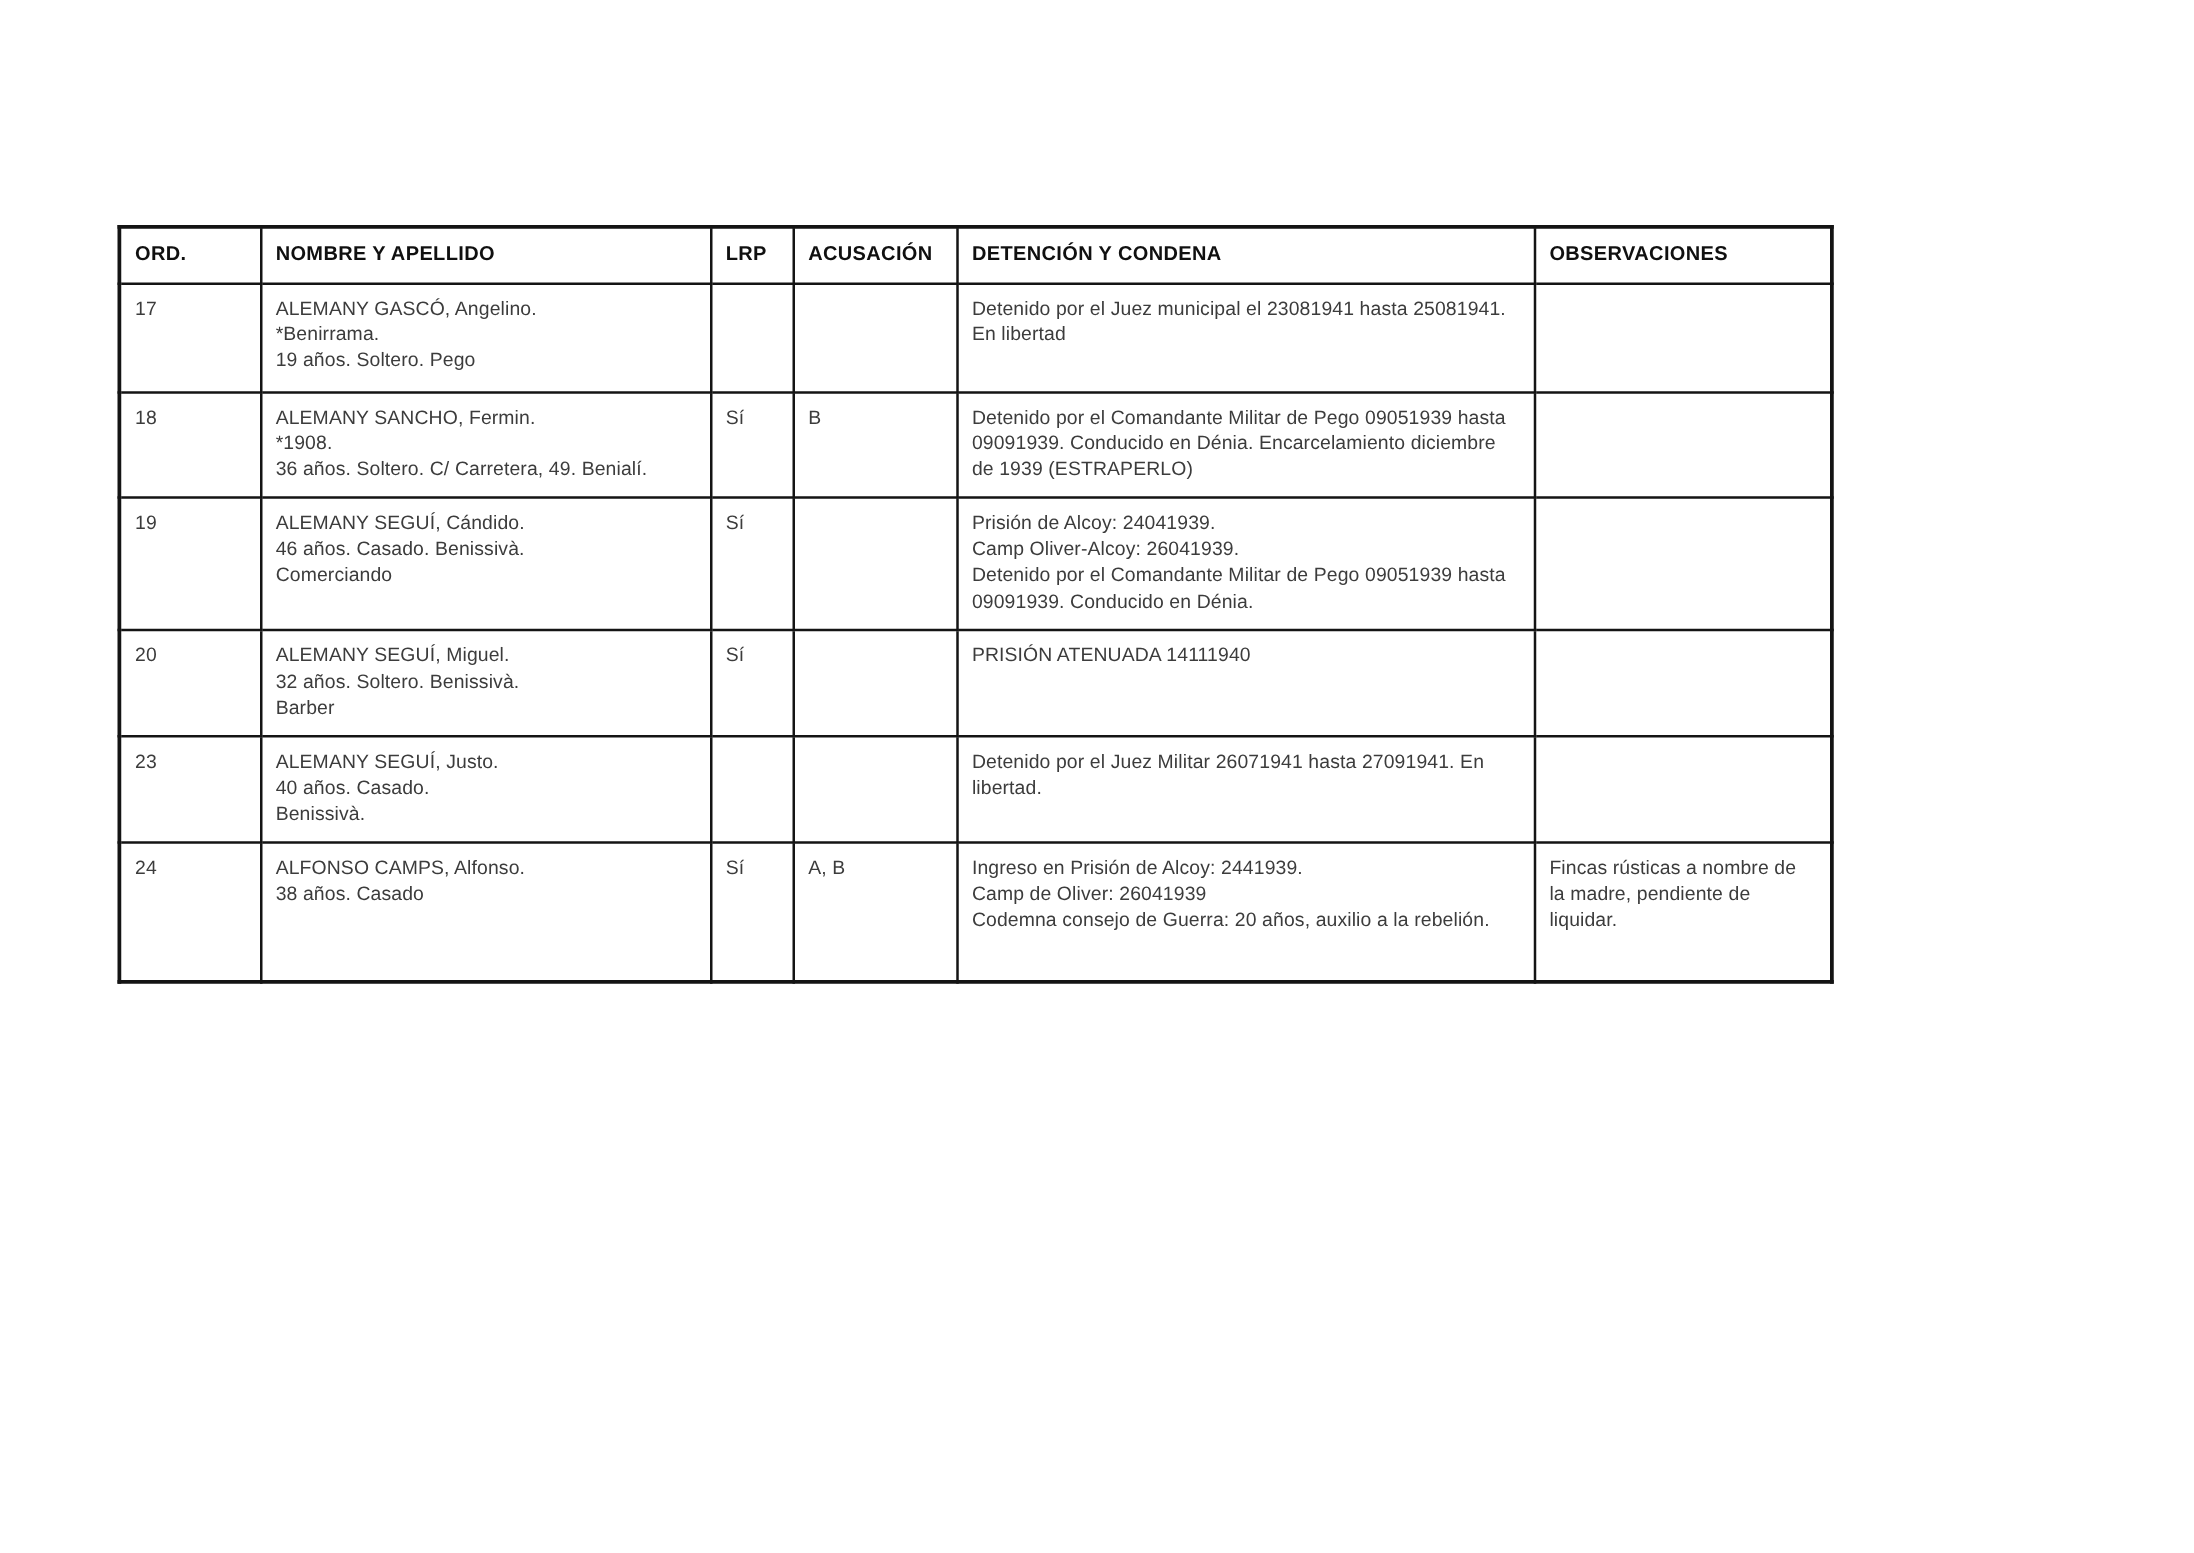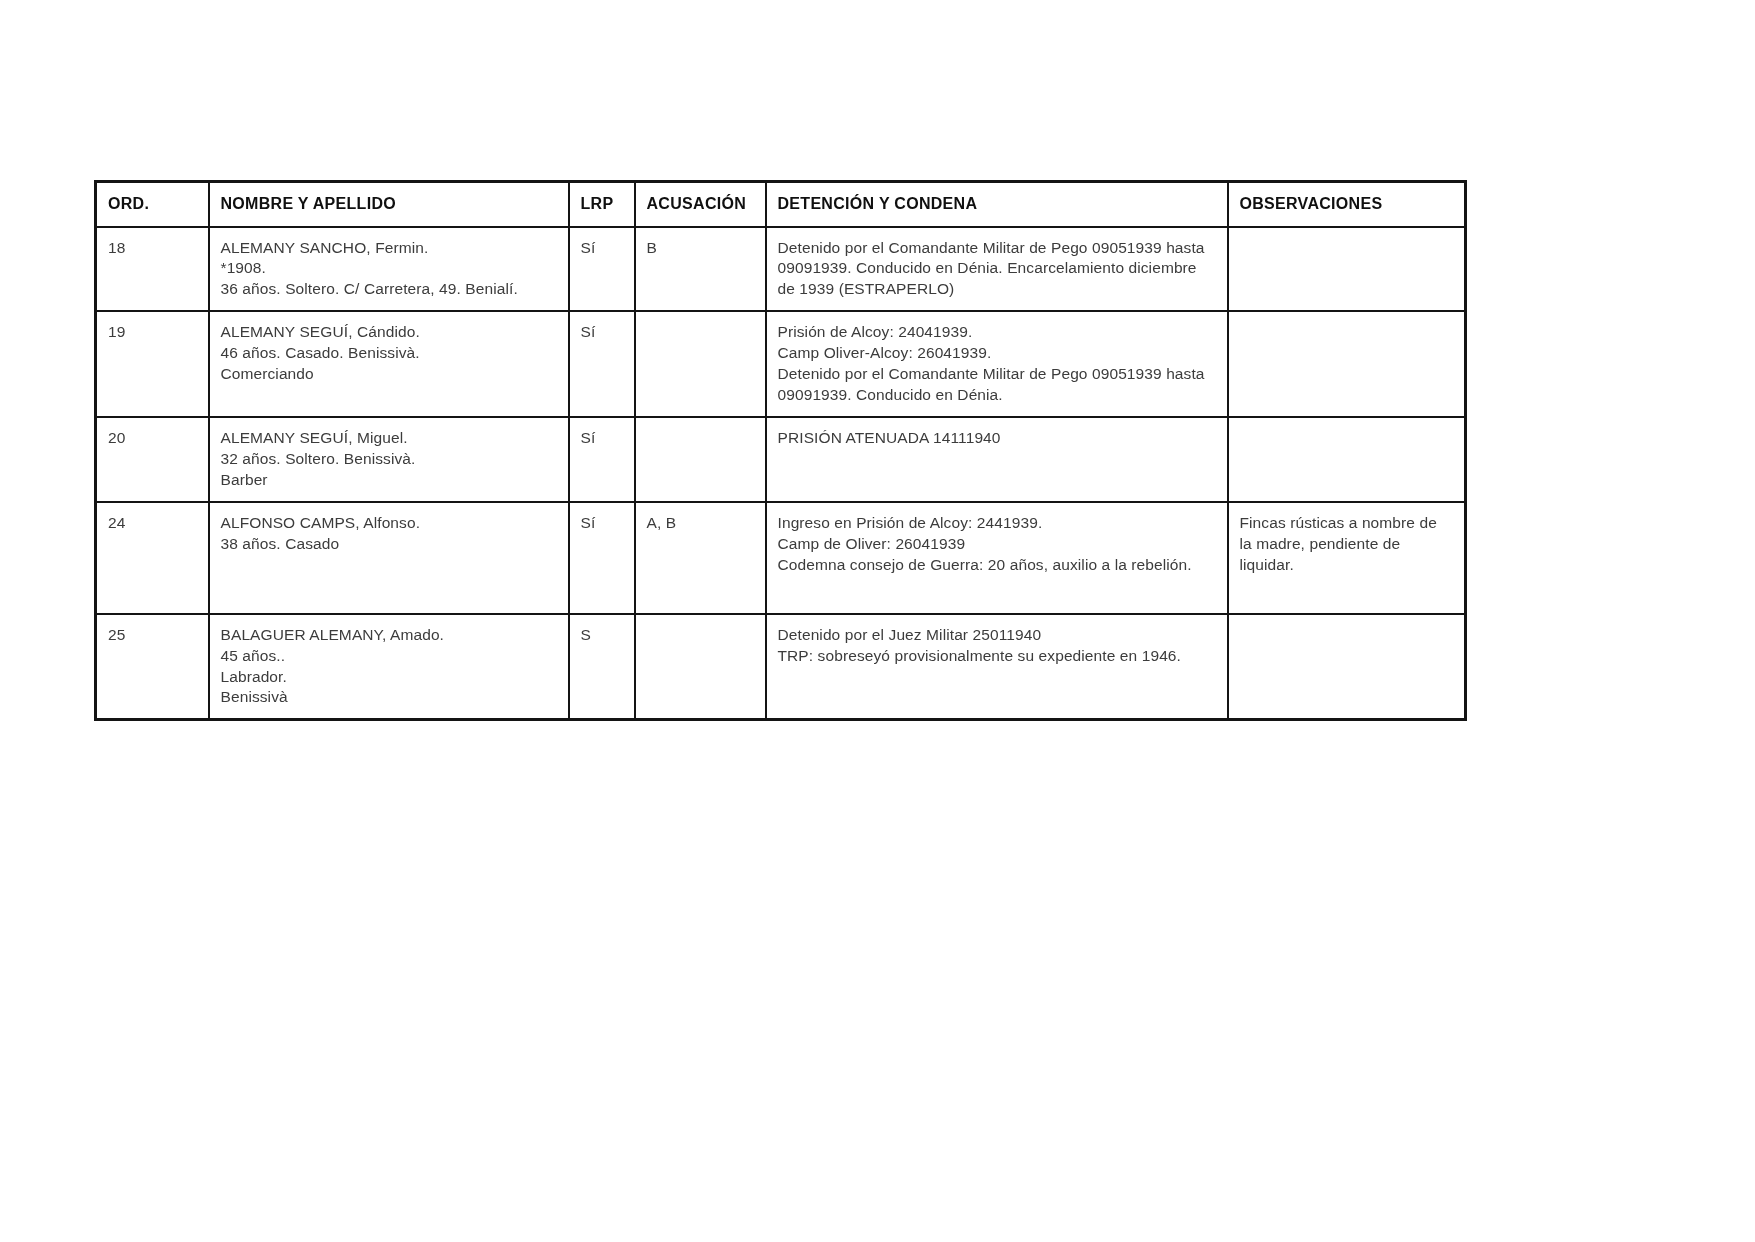--- a/index.html
+++ b/index.html
@@ -69,20 +69,30 @@
       <tr style="height:45px">
         <th>ORD.</th>
         <th>NOMBRE Y APELLIDO</th>
         <th>LRP</th>
         <th>ACUSACIÓN</th>
         <th>DETENCIÓN Y CONDENA</th>
         <th>OBSERVACIONES</th>
       </tr>
     </thead>
     <tbody>
+        <tr style="height: 87px;">
+          <td class="cell-ord">17</td>
+          <td class="cell-nombre">ALEMANY GASCÓ, Angelino.
+*Benirrama.
+19 años. Soltero. Pego</td>
+          <td class="cell-lrp"></td>
+          <td class="cell-acusacion"></td>
+          <td class="cell-detencion">Detenido por el Juez municipal el 23081941 hasta 25081941. En libertad</td>
+          <td class="cell-observaciones"></td>
+        </tr>
         <tr style="height: 78px;">
           <td class="cell-ord">18</td>
           <td class="cell-nombre">ALEMANY SANCHO, Fermin.
 *1908.
 36 años. Soltero. C/ Carretera, 49. Benialí.</td>
           <td class="cell-lrp">Sí</td>
           <td class="cell-acusacion">B</td>
           <td class="cell-detencion">Detenido por el Comandante Militar de Pego 09051939 hasta 09091939. Conducido en Dénia. Encarcelamiento diciembre de 1939 (ESTRAPERLO)</td>
           <td class="cell-observaciones"></td>
         </tr>
@@ -101,38 +111,36 @@
         <tr style="height: 64px;">
           <td class="cell-ord">20</td>
           <td class="cell-nombre">ALEMANY SEGUÍ, Miguel.
 32 años. Soltero. Benissivà.
 Barber</td>
           <td class="cell-lrp">Sí</td>
           <td class="cell-acusacion"></td>
           <td class="cell-detencion">PRISIÓN ATENUADA 14111940</td>
           <td class="cell-observaciones"></td>
         </tr>
+        <tr style="height: 85px;">
+          <td class="cell-ord">23</td>
+          <td class="cell-nombre">ALEMANY SEGUÍ, Justo.
+40 años. Casado.
+Benissivà.</td>
+          <td class="cell-lrp"></td>
+          <td class="cell-acusacion"></td>
+          <td class="cell-detencion">Detenido por el Juez Militar 26071941 hasta 27091941. En libertad.</td>
+          <td class="cell-observaciones"></td>
+        </tr>
         <tr style="height: 112px;">
           <td class="cell-ord">24</td>
           <td class="cell-nombre">ALFONSO CAMPS, Alfonso.
 38 años. Casado</td>
           <td class="cell-lrp">Sí</td>
           <td class="cell-acusacion">A, B</td>
           <td class="cell-detencion">Ingreso en Prisión de Alcoy: 2441939.
 Camp de Oliver: 26041939
 Codemna consejo de Guerra: 20 años, auxilio a la rebelión.</td>
           <td class="cell-observaciones">Fincas rústicas a nombre de la madre, pendiente de liquidar.</td>
         </tr>
-        <tr style="height: 100px;">
-          <td class="cell-ord">25</td>
-          <td class="cell-nombre">BALAGUER ALEMANY, Amado.
-45 años..
-Labrador.
-Benissivà</td>
-          <td class="cell-lrp">S</td>
-          <td class="cell-acusacion"></td>
-          <td class="cell-detencion">Detenido por el Juez Militar 25011940
-TRP: sobreseyó provisionalmente su expediente en 1946.</td>
-          <td class="cell-observaciones"></td>
-        </tr>
       </tbody>
   </table>
 </div>
 
 </body></html>

